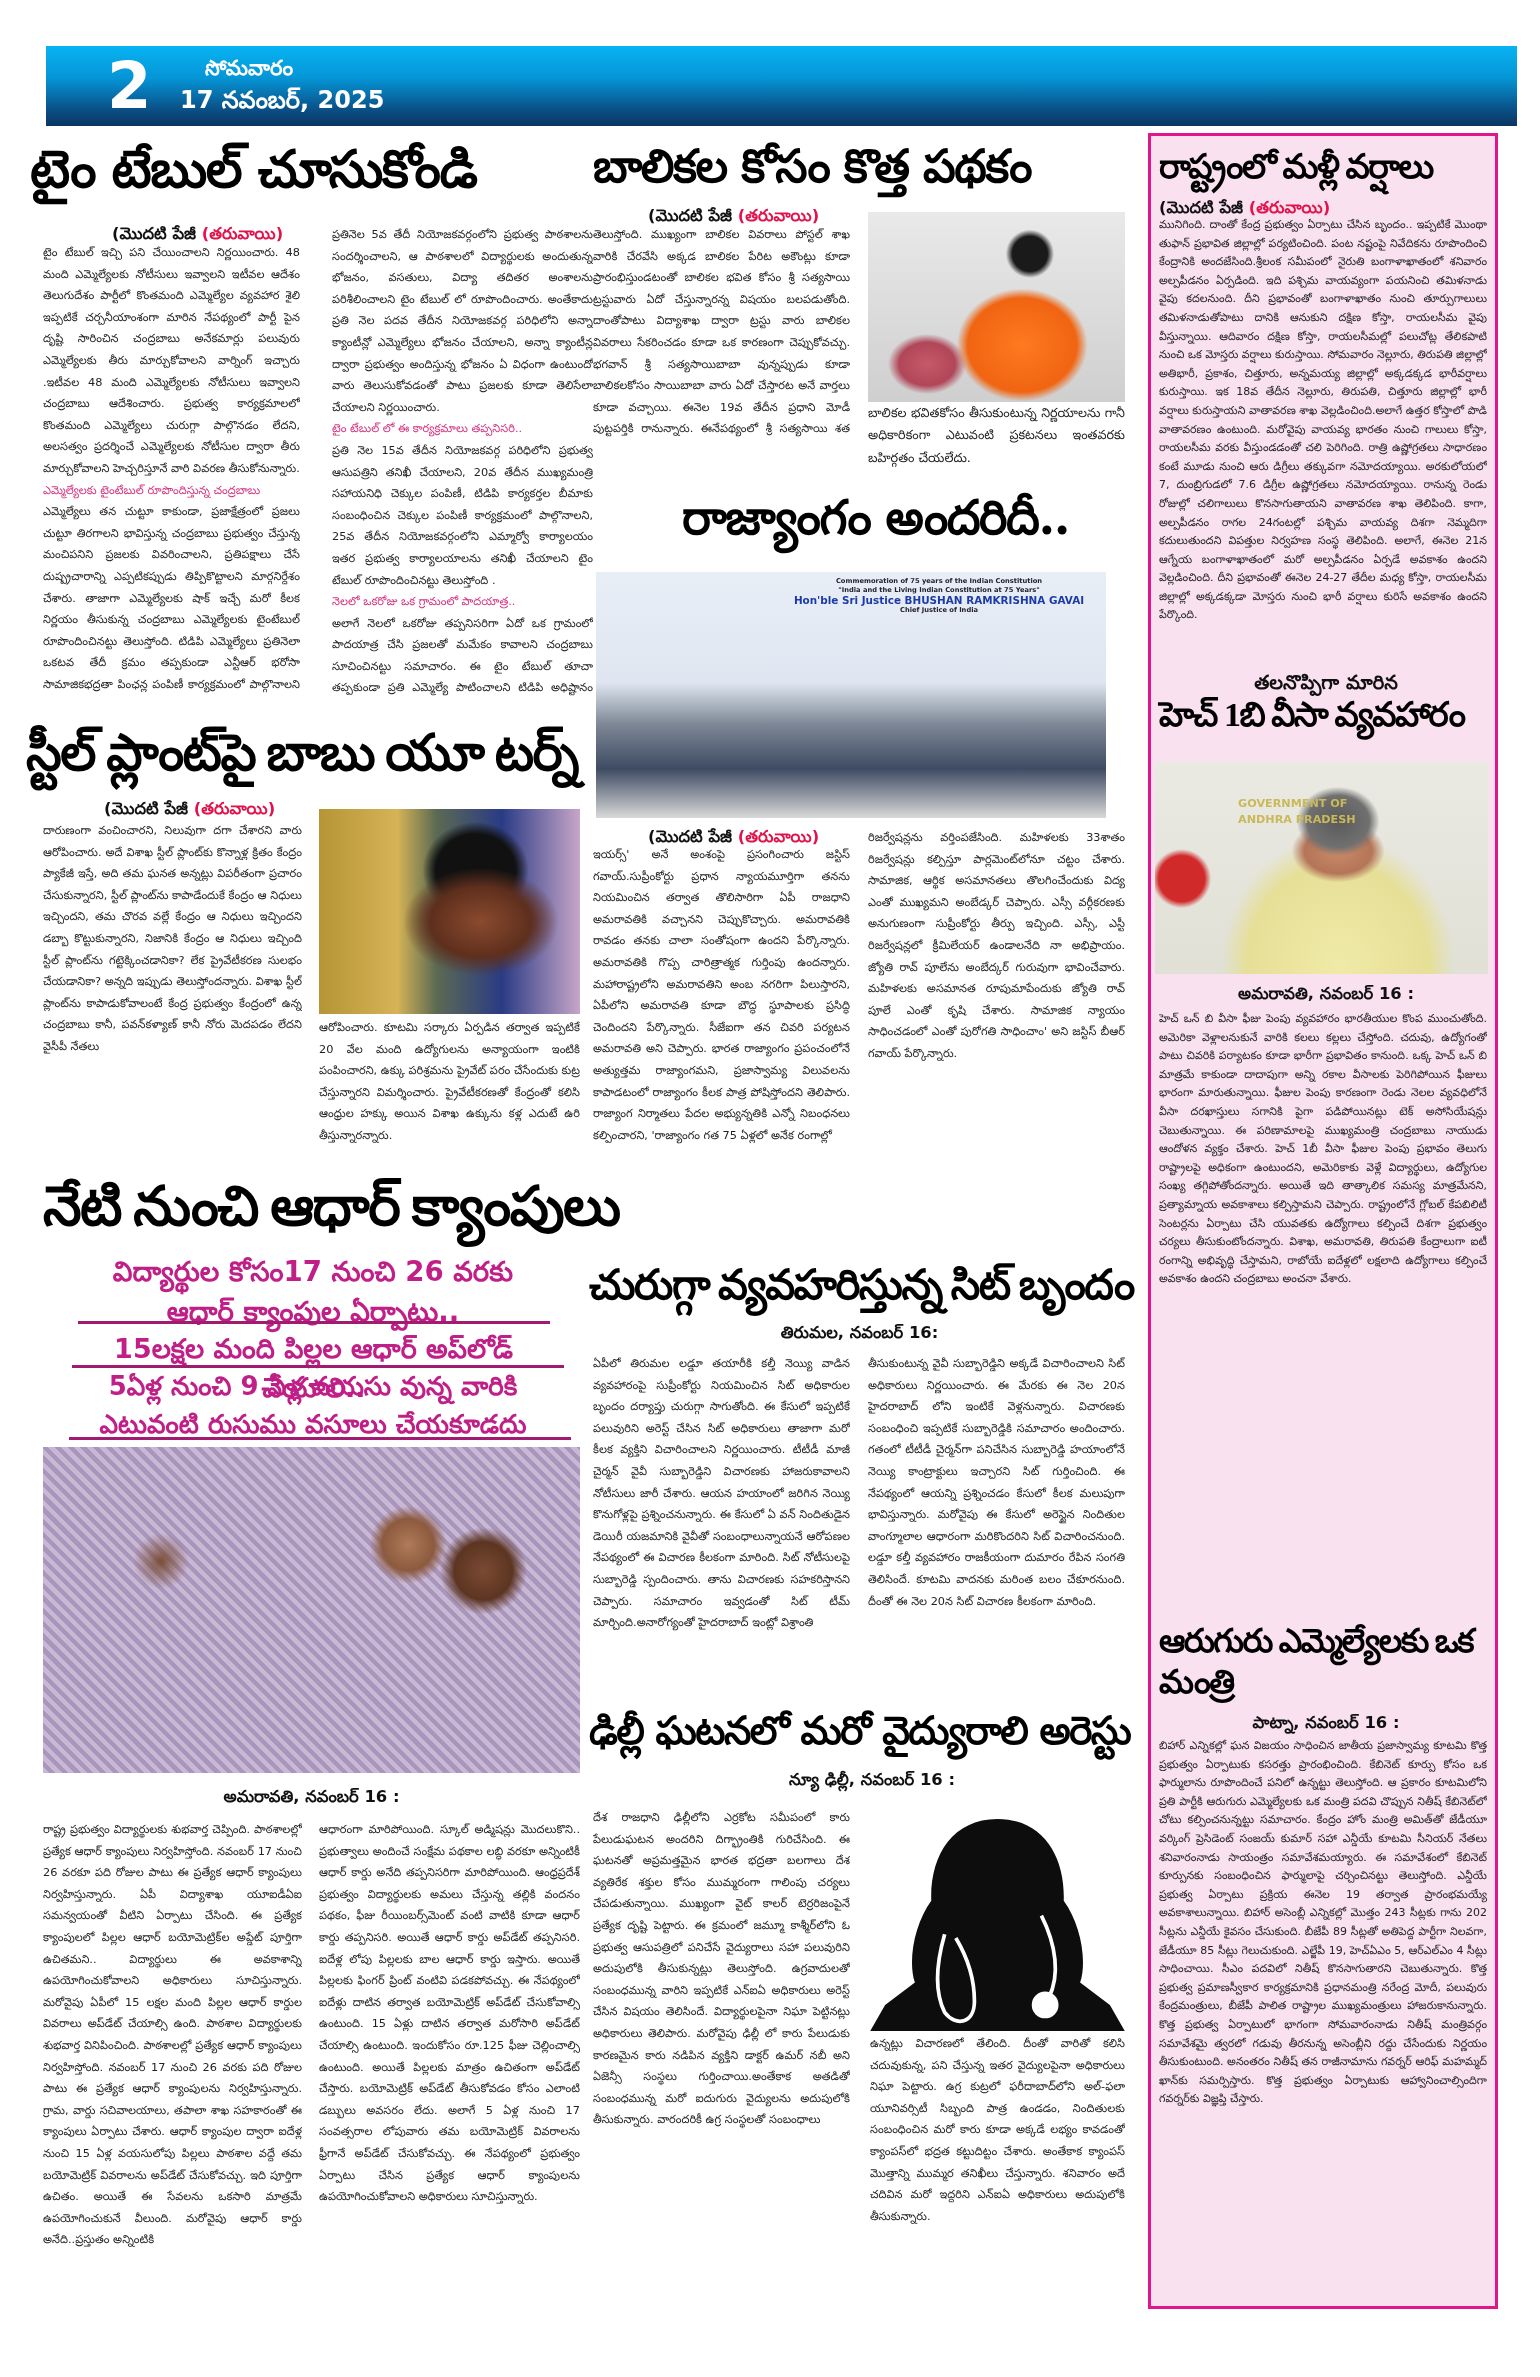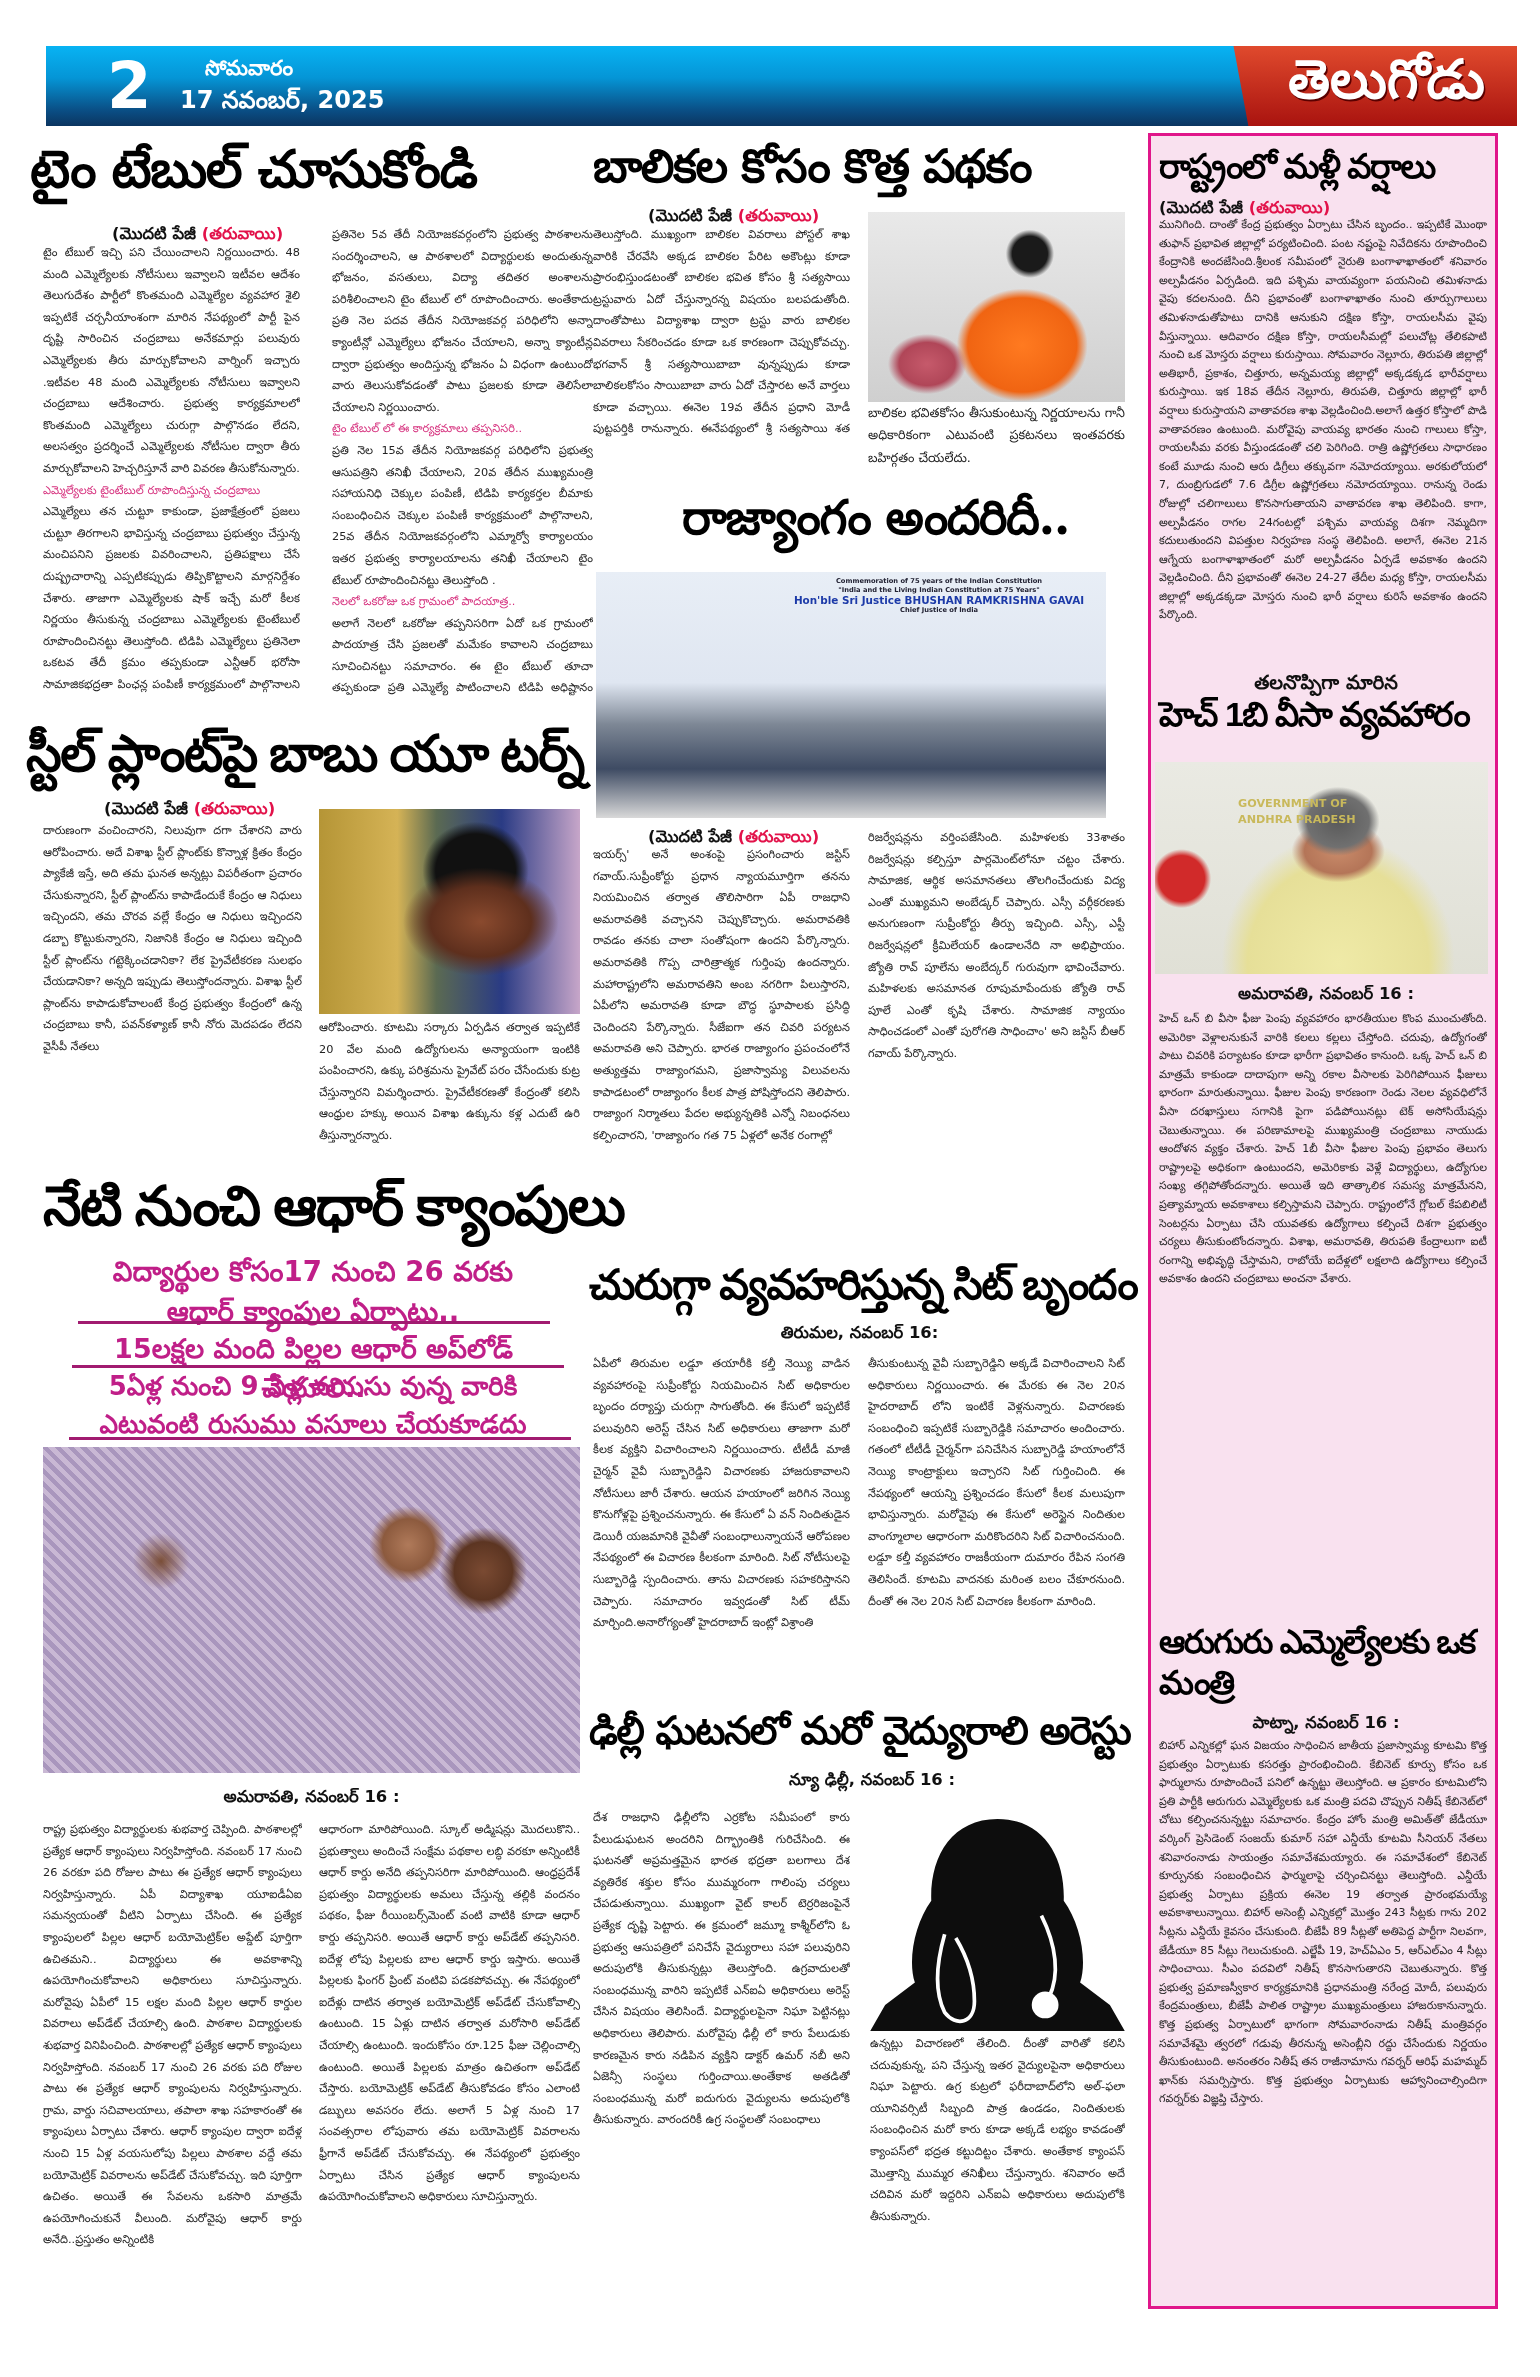--- a/index.html
+++ b/index.html
@@ -5,43 +5,40 @@
 *{box-sizing:border-box;margin:0;padding:0}
 body{width:1541px;height:2377px;background:#fff;font-family:"DejaVu Sans",sans-serif;color:#111;position:relative;overflow:hidden}
 .abs{position:absolute}
 .masthead{left:46px;top:46px;width:1471px;height:80px;background:linear-gradient(#08b3f3 0%,#0595d6 40%,#0a4f86 80%,#0b3560 100%);}
 .page-no{left:61px;top:43px;font:bold 64px "DejaVu Sans",sans-serif;color:#fff;letter-spacing:-1.5px}
 .day{left:159px;top:10.4px;font:bold 21px "DejaVu Sans",sans-serif;color:#fff}
 .date{left:134px;top:40px;font:bold 24px "DejaVu Sans",sans-serif;color:#fff}
 .brand{right:0;top:0;width:291px;height:80px;background:linear-gradient(#e04a2d,#a9130f);clip-path:polygon(7.5px 0,100% 0,100% 100%,22.4px 100%);display:flex;align-items:center;justify-content:center}
 .brand span{font:bold 54px "DejaVu Sans",sans-serif;color:#fff;text-shadow:1.5px 1.5px 0 #5a0000;padding-left:30px}
 .headline{font-family:"DejaVu Serif",serif;font-weight:bold;color:#000;line-height:1.05;white-space:nowrap;letter-spacing:-1.5px}
-.hsans{font-family:Liberation Sans, sans-serif}
+.hsans{font-family:Liberation Serif, serif}
 .kicker{font:bold 16.4px "DejaVu Sans",sans-serif;color:#111;white-space:nowrap}
 .kicker .red{color:#e2124a}
 .dateline{font:bold 16.4px "DejaVu Sans",sans-serif;color:#111;white-space:nowrap;text-align:center}
 .body{font:11.3px/21.6px "DejaVu Sans",sans-serif;color:#222;text-align:justify;overflow:hidden}
 .sub{color:#d6317e}
 .img{overflow:hidden}
 .pinkbox{left:1148px;top:133px;width:350px;height:2176px;background:#f9e1ef;border:3px solid #e0168a}
 .magenta-h{font:bold 30px "DejaVu Sans",sans-serif;color:#c01f88;text-align:center;line-height:1.45}
 .rule{height:3px;background:#a11b70}
 .caption{font:12.7px/22.4px "DejaVu Sans",sans-serif;color:#222;text-align:justify}
 p{margin-bottom:0}
 </style>
 </head>
 <body>
 
 <div class="abs masthead">
   <div class="abs page-no" style="top:3px">2</div>
   <div class="abs day">సోమవారం</div>
   <div class="abs date">17 నవంబర్, 2025</div>
-  <div class="abs brand">
-      <span>తెలుగోడు</span>
-    </div>
 </div>
 
 <div class="abs headline" style="left:30px;top:142px;font-size:52px">టైం టేబుల్ చూసుకోండి</div>
 <div class="abs kicker" style="left:112px;top:224px"><span>(మొదటి పేజీ </span><span class="red">(తరువాయి)</span></div>
 <div class="abs body" style="left:43px;top:242px;width:257px;height:455px">
   <p>టైం టేబుల్ ఇచ్చి పని చేయించాలని నిర్ణయించారు. 48 మంది ఎమ్మెల్యేలకు నోటీసులు ఇవ్వాలని ఇటీవల ఆదేశం తెలుగుదేశం పార్టీలో కొంతమంది ఎమ్మెల్యేల వ్యవహార శైలి ఇప్పటికే చర్చనీయాంశంగా మారిన నేపథ్యంలో పార్టీ పైన దృష్టి సారించిన చంద్రబాబు అనేకమార్లు పలువురు ఎమ్మెల్యేలకు తీరు మార్చుకోవాలని వార్నింగ్ ఇచ్చారు .ఇటీవల 48 మంది ఎమ్మెల్యేలకు నోటీసులు ఇవ్వాలని చంద్రబాబు ఆదేశించారు. ప్రభుత్వ కార్యక్రమాలలో కొంతమంది ఎమ్మెల్యేలు చురుగ్గా పాల్గొనడం లేదని, అలసత్వం ప్రదర్శించే ఎమ్మెల్యేలకు నోటీసుల ద్వారా తీరు మార్చుకోవాలని హెచ్చరిస్తూనే వారి వివరణ తీసుకోనున్నారు.</p>
   <p class="sub">ఎమ్మెల్యేలకు టైంటేబుల్ రూపొందిస్తున్న చంద్రబాబు</p>
   <p>ఎమ్మెల్యేలు తన చుట్టూ కాకుండా, ప్రజాక్షేత్రంలో ప్రజలు చుట్టూ తిరగాలని భావిస్తున్న చంద్రబాబు ప్రభుత్వం చేస్తున్న మంచిపనిని ప్రజలకు వివరించాలని, ప్రతిపక్షాలు చేసే దుష్ప్రచారాన్ని ఎప్పటికప్పుడు తిప్పికొట్టాలని మార్గనిర్దేశం చేశారు. తాజాగా ఎమ్మెల్యేలకు షాక్ ఇచ్చే మరో కీలక నిర్ణయం తీసుకున్న చంద్రబాబు ఎమ్మెల్యేలకు టైంటేబుల్ రూపొందించినట్టు తెలుస్తోంది. టిడిపి ఎమ్మెల్యేలు ప్రతినెలా ఒకటవ తేదీ క్రమం తప్పకుండా ఎన్టీఆర్ భరోసా సామాజికభద్రతా పింఛన్ల పంపిణీ కార్యక్రమంలో పాల్గొనాలని పేర్కొన్నారు.</p>
 
 </div>

